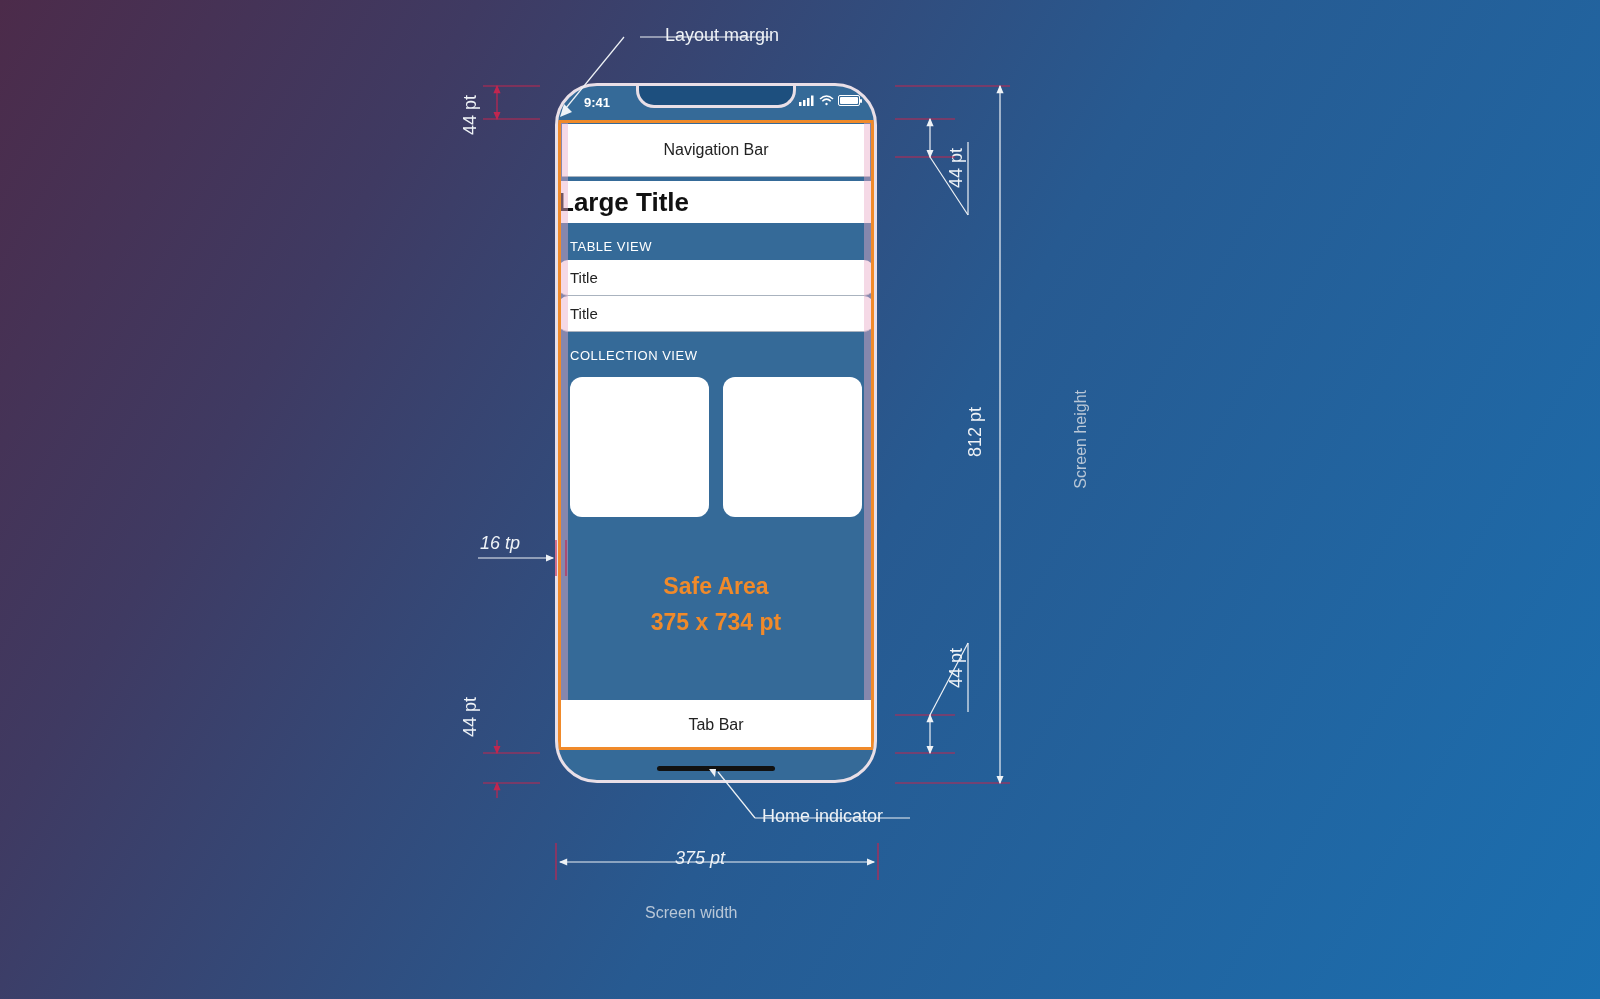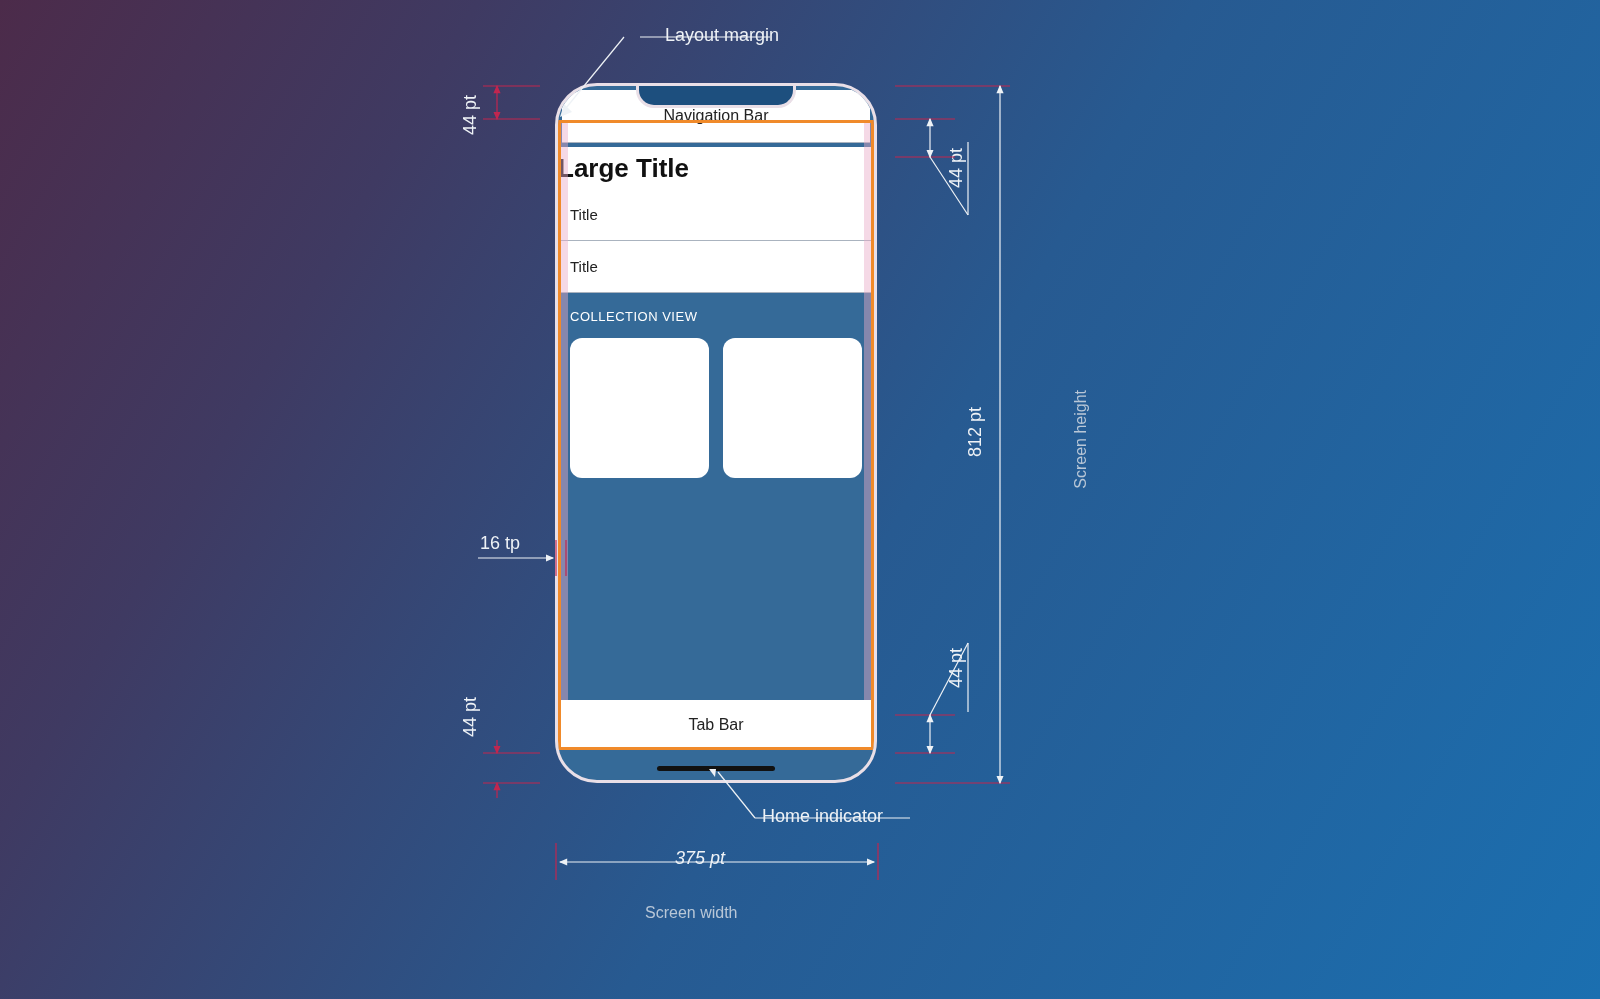--- a/index.html
+++ b/index.html
@@ -80,25 +80,26 @@
     height: 42px;
     background: #fff;
     display: flex; align-items: center;
     color: #111; font-size: 26px; font-weight: 700;
   }
   .section-header {
     padding: 16px 12px 6px;
     color: #fff; font-size: 13px; letter-spacing: .5px;
   }
   .table-row {
-    height: 52px; background: #fff;
+    height: 36px; background: #fff;
     padding-left: 12px;
     display: flex; align-items: center;
     color: #222; font-size: 15px;
     border-bottom: 1px solid #aab3bf;
+    border-radius: 10px;
   }
   .table-row:last-of-type { border-bottom: none; }
   .collection {
     display: flex; gap: 14px;
     padding: 8px 12px 0;
   }
   .coll-item {
     width: 140px; height: 140px;
     background: #fff; border-radius: 12px;
   }
@@ -145,54 +146,84 @@
   .wht { stroke: #eef2f6; stroke-width: 1.2; }
   .arrowhead { fill: #eef2f6; }
   .redarrow { fill: #c1264f; }
 </style>
 </head>
 <body>
 
 <div class="phone">
   <div class="notch"></div>
 
+  <div class="statusbar">
+    <span class="time">9:41</span>
+    <span class="icons">
+      <span class="sig-icon">
+        <svg width="16" height="11" viewBox="0 0 16 11">
+            <g fill="#fff">
+              <rect x="0" y="7" width="2.5" height="4"></rect>
+              <rect x="4" y="5" width="2.5" height="6"></rect>
+              <rect x="8" y="3" width="2.5" height="8"></rect>
+              <rect x="12" y="0.5" width="2.5" height="10.5"></rect>
+            </g>
+          </svg>
+      </span>
+      <span class="wifi-icon">
+        <svg width="15" height="11" viewBox="0 0 15 11">
+            <g fill="none" stroke="#fff" stroke-width="1.6">
+              <path d="M1 4 Q7.5 -2 14 4"></path>
+              <path d="M3.3 6.2 Q7.5 2 11.7 6.2"></path>
+              <circle cx="7.5" cy="9" r="1.2" fill="#fff" stroke="none"></circle>
+            </g>
+          </svg>
+      </span>
+      <span class="batt-icon"></span>
+    </span>
+  </div>
 
   <div class="margin-tint-left"></div>
   <div class="margin-tint-right"></div>
 
   <div class="navbar">Navigation Bar</div>
   <div class="large-title">Large Title</div>
 
+  <div class="section-header">TABLE VIEW</div>
   <div class="table-row">Title</div>
   <div class="table-row">Title</div>
 
   <div class="section-header">COLLECTION VIEW</div>
   <div class="collection">
     <div class="coll-item"></div>
     <div class="coll-item"></div>
   </div>
 
+  <div class="safe-area-label">
+    <div>Safe Area</div>
+    <div>375 x 734 pt</div>
+  </div>
 
   <div class="tabbar">Tab Bar</div>
   <div class="home-indicator"></div>
 
   <div class="safe-area-frame"></div>
 </div>
 
 <div class="anno" style="left:641px; top:25px;margin-left:24px;">Layout margin</div>
 
 <div class="anno vertical" style="left:460px; top:95px;">44 pt</div>
 <div class="anno vertical" style="left:946px; top:148px;">44 pt</div>
 <div class="anno vertical" style="left:946px; top:648px;">44 pt</div>
 <div class="anno vertical" style="left:460px; top:697px;">44 pt</div>
 
 <div class="anno vertical" style="left:965px; top:407px;">812 pt</div>
 <div class="anno dim vertical" style="left:1072px; top:390px;">Screen height</div>
 
-<div class="anno" style="left:480px; top:533px;">16 tp</div>
+<div class="anno" style="left:480px; top:533px;font-style:italic;">16 tp</div>
 
 <div class="anno" style="left:762px; top:806px;">Home indicator</div>
 <div class="anno" style="left:675px; top:848px;font-style:italic;">375 pt</div>
 <div class="anno dim" style="left:645px; top:904px;text-align:center;">Screen width</div>
 
 <svg class="overlay" width="1600" height="999">
   <defs>
     <marker id="ahw" markerWidth="10" markerHeight="10" refX="6" refY="3" orient="auto">
       <path d="M0,0 L7,3 L0,6 Z" class="arrowhead"></path>
     </marker>

